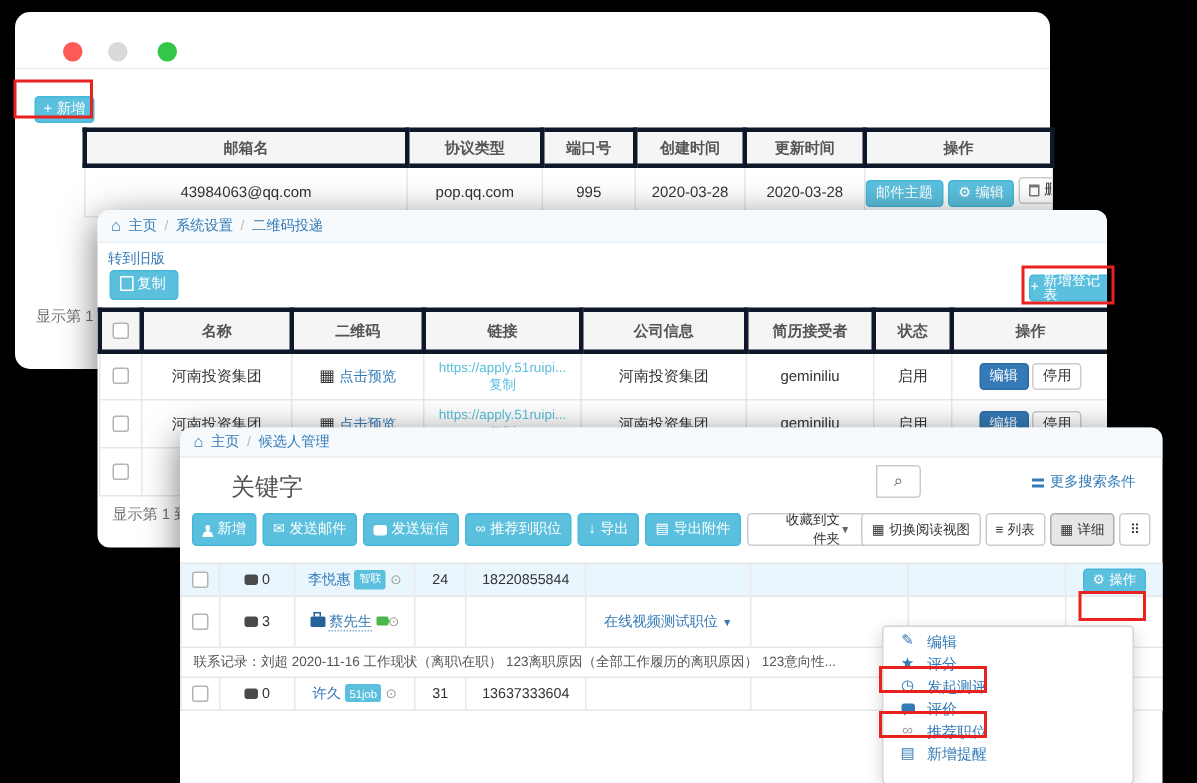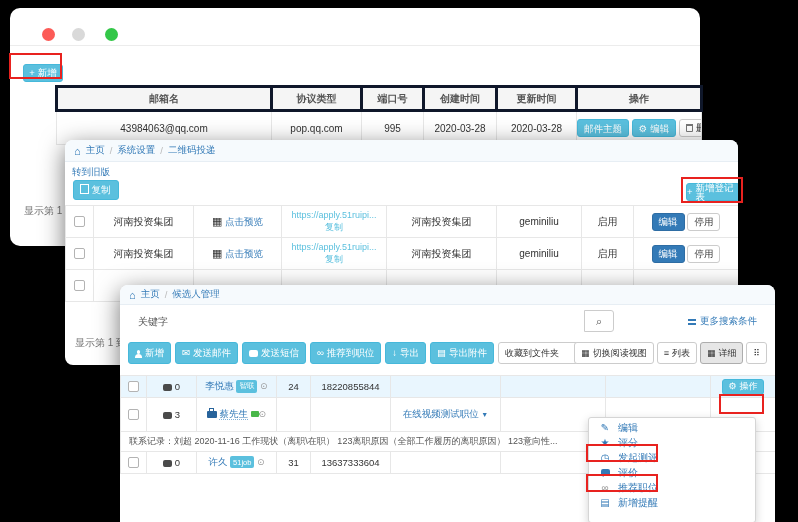--- a/index.html
+++ b/index.html
@@ -50,36 +50,36 @@
   .w2 .tbl th { height:28px; }
   .w2 .tbl td { height:32px; }
   .link-lt { color:#5bc0de; font-size:9px; line-height:1.25; cursor:pointer; }
   .link-b { color:#337ab7; font-size:9.5px; cursor:pointer; }
   .qr-ic { color:#333; font-size:11px; }
   .cb { display:inline-block; width:11px; height:11px; border:1px solid #b3b3b3; border-radius:2px; background:#fff; vertical-align:middle; cursor:pointer; }
   .minibtn { height:18px; padding:0 6px; }
 
   
   .w3 .searchrow { position:absolute; left:0; top:22px; width:655px; height:30px; }
-  .w3 .kw-label { position:absolute; left:18px; top:8px; font-size:10px; color:#555;font-family:Liberation Serif, serif; }
+  .w3 .kw-label { position:absolute; left:34px; top:8px; font-size:16px; color:#555;font-family:Liberation Serif, serif; }
   .w3 .kw-input { position:absolute; left:64px; top:3px; width:400px; height:22px; border:1px solid #ccc;
     border-right:none; border-radius:3px 0 0 3px; font-size:9.5px; padding:0 6px; color:#333;
     font-family:"Liberation Sans","DejaVu Sans",sans-serif; }
   .w3 .kw-input::placeholder { color:#9aa0a6; }
   .w3 .search-btn { position:absolute; left:464px; top:3px; width:30px; height:22px; border:1px solid #ccc;
     border-radius:0 3px 3px 0; background:#fff; font-size:11px; color:#555; display:flex; align-items:center; justify-content:center; cursor:pointer; }
   .w3 .more-link { position:absolute; left:568px; top:8px; font-size:9.5px; color:#337ab7; cursor:pointer; display:flex; gap:4px; align-items:center; }
   .ic-sliders { display:inline-block; width:8px; height:8px; position:relative; }
   .ic-sliders::before,.ic-sliders::after { content:""; position:absolute; left:0; width:8px; height:2px; background:#337ab7; }
   .ic-sliders::before { top:1px; } .ic-sliders::after { top:5px; }
 
   .w3 .toolbar { position:absolute; left:8px; top:57px; display:flex; gap:4px; align-items:center; }
   .w3 .toolbar .btn { height:22px; padding:0 6px; }
   .w3 .folder-select { height:22px; width:92px; border:1px solid #ccc; border-radius:3px; background:#fff;
-    font-size:9px; color:#333; display:flex; align-items:center; justify-content:space-between; padding:0 6px; cursor:pointer; }
+    font-size:9px; color:#333; display:flex; align-items:center; justify-content:space-between; padding:0 22px; cursor:pointer;text-align:right; }
   .w3 .viewgroup { position:absolute; right:8px; top:57px; display:flex; gap:3px; }
   .w3 .viewgroup .btn { height:22px; padding:0 6px; font-size:9px; }
   .w3 .viewgroup .btn.active { background:#e6e6e6; border-color:#adadad; }
   .w3 .tbl { position:absolute; left:0; top:90px; width:655px; }
   .w3 .tbl th { height:18px; font-size:9.5px; }
   .w3 .tbl td { height:22px; font-size:9.5px; }
   .w3 .tbl tr.hl td { background:#e9f6fe; }
   .w3 .tbl td.notecell { text-align:left; padding-left:10px; color:#c9c9c9; height:16px; background:#fff; }
   .w3 .tbl td.notecell2 { text-align:left; padding-left:8px; color:#555; height:20px; font-size:9px; }
   .w3 .tbl tr.r2 td { height:34px; }
@@ -203,20 +203,30 @@
           <col style="width:28px">
           <col style="width:100px">
           <col style="width:88px">
           <col style="width:105px">
           <col style="width:110px">
           <col style="width:85px">
           <col style="width:52px">
           <col style="width:105px">
         </colgroup>
       <tbody>
+          <tr>
+        <th><span class="cb"></span></th>
+        <th>名称</th>
+        <th>二维码</th>
+        <th>链接</th>
+        <th>公司信息</th>
+        <th>简历接受者</th>
+        <th>状态</th>
+        <th>操作</th>
+      </tr>
       <tr>
         <td><span class="cb"></span></td>
         <td>河南投资集团</td>
         <td><span class="qr-ic">▦</span> <span class="link-b">点击预览</span></td>
         <td class="link-lt"><span>https://apply.51ruipi...</span><br><span>复制</span></td>
         <td>河南投资集团</td>
         <td>geminiliu</td>
         <td>启用</td>
         <td>
           <span class="btn primary minibtn">

